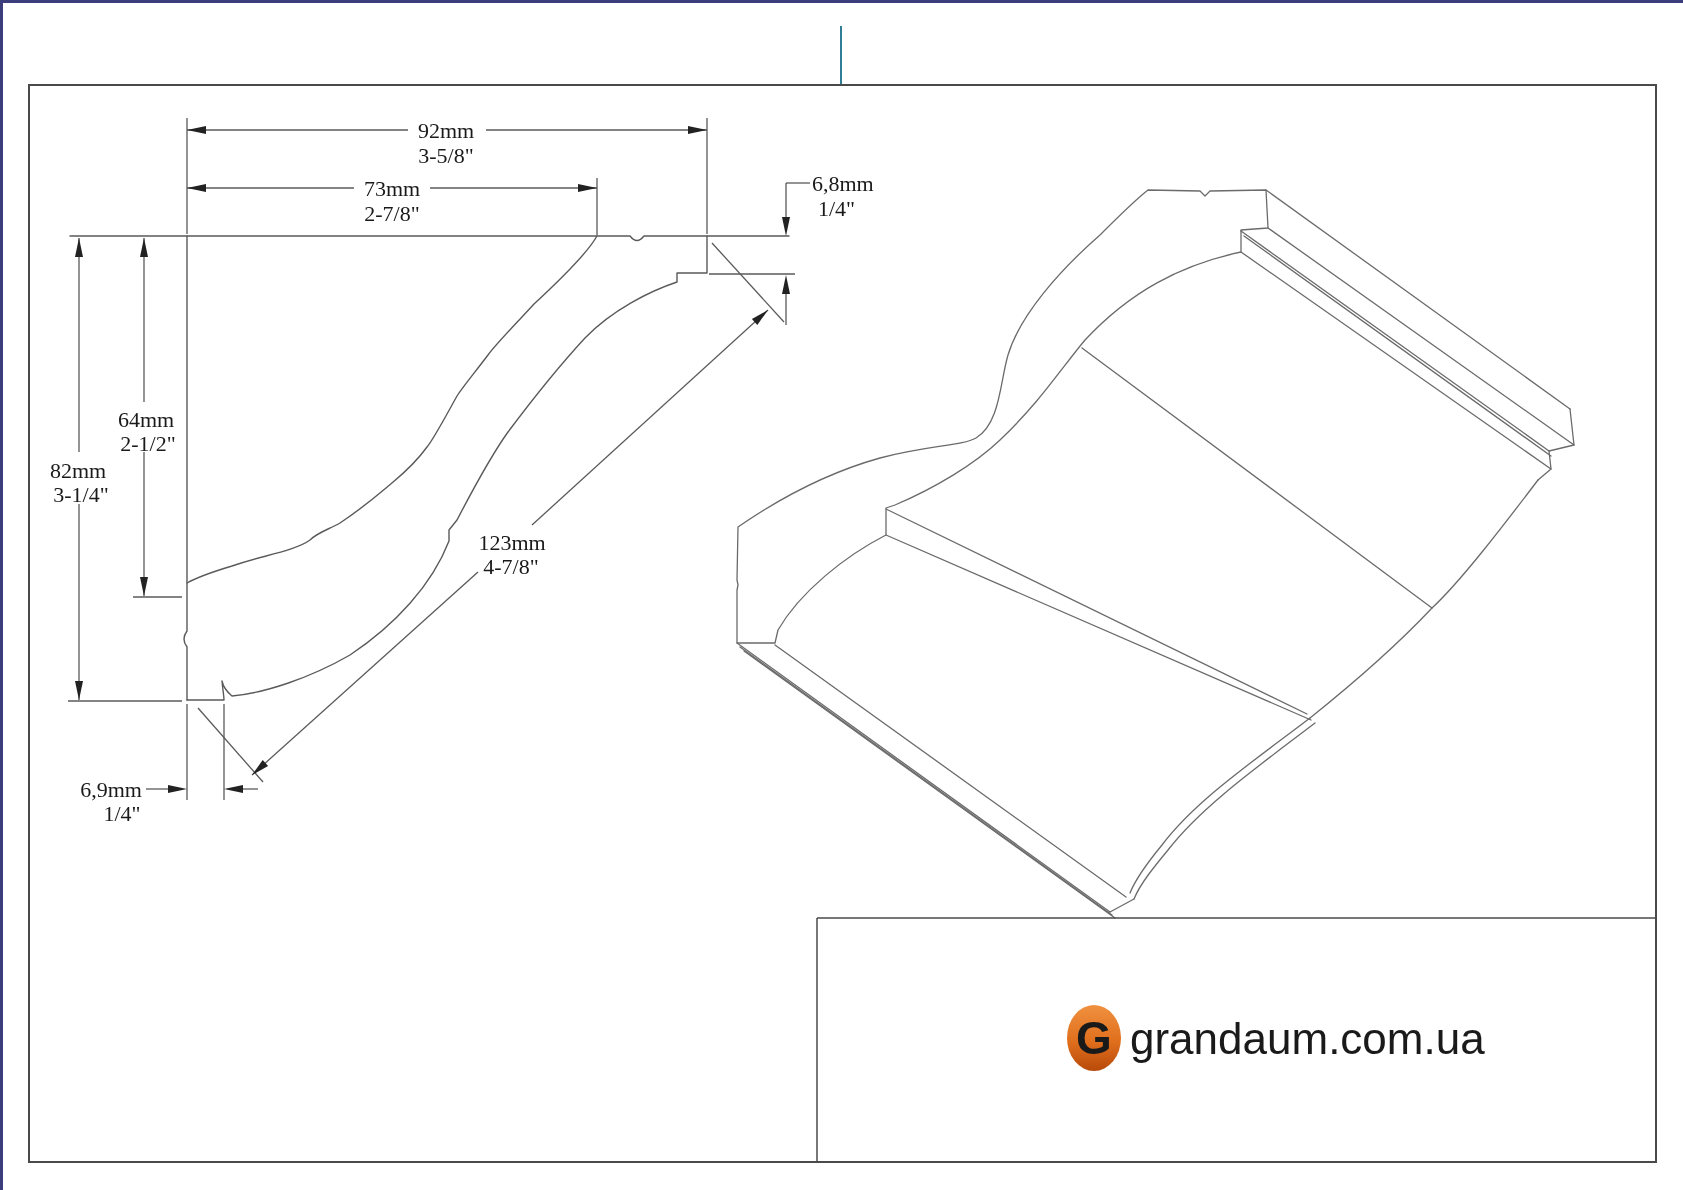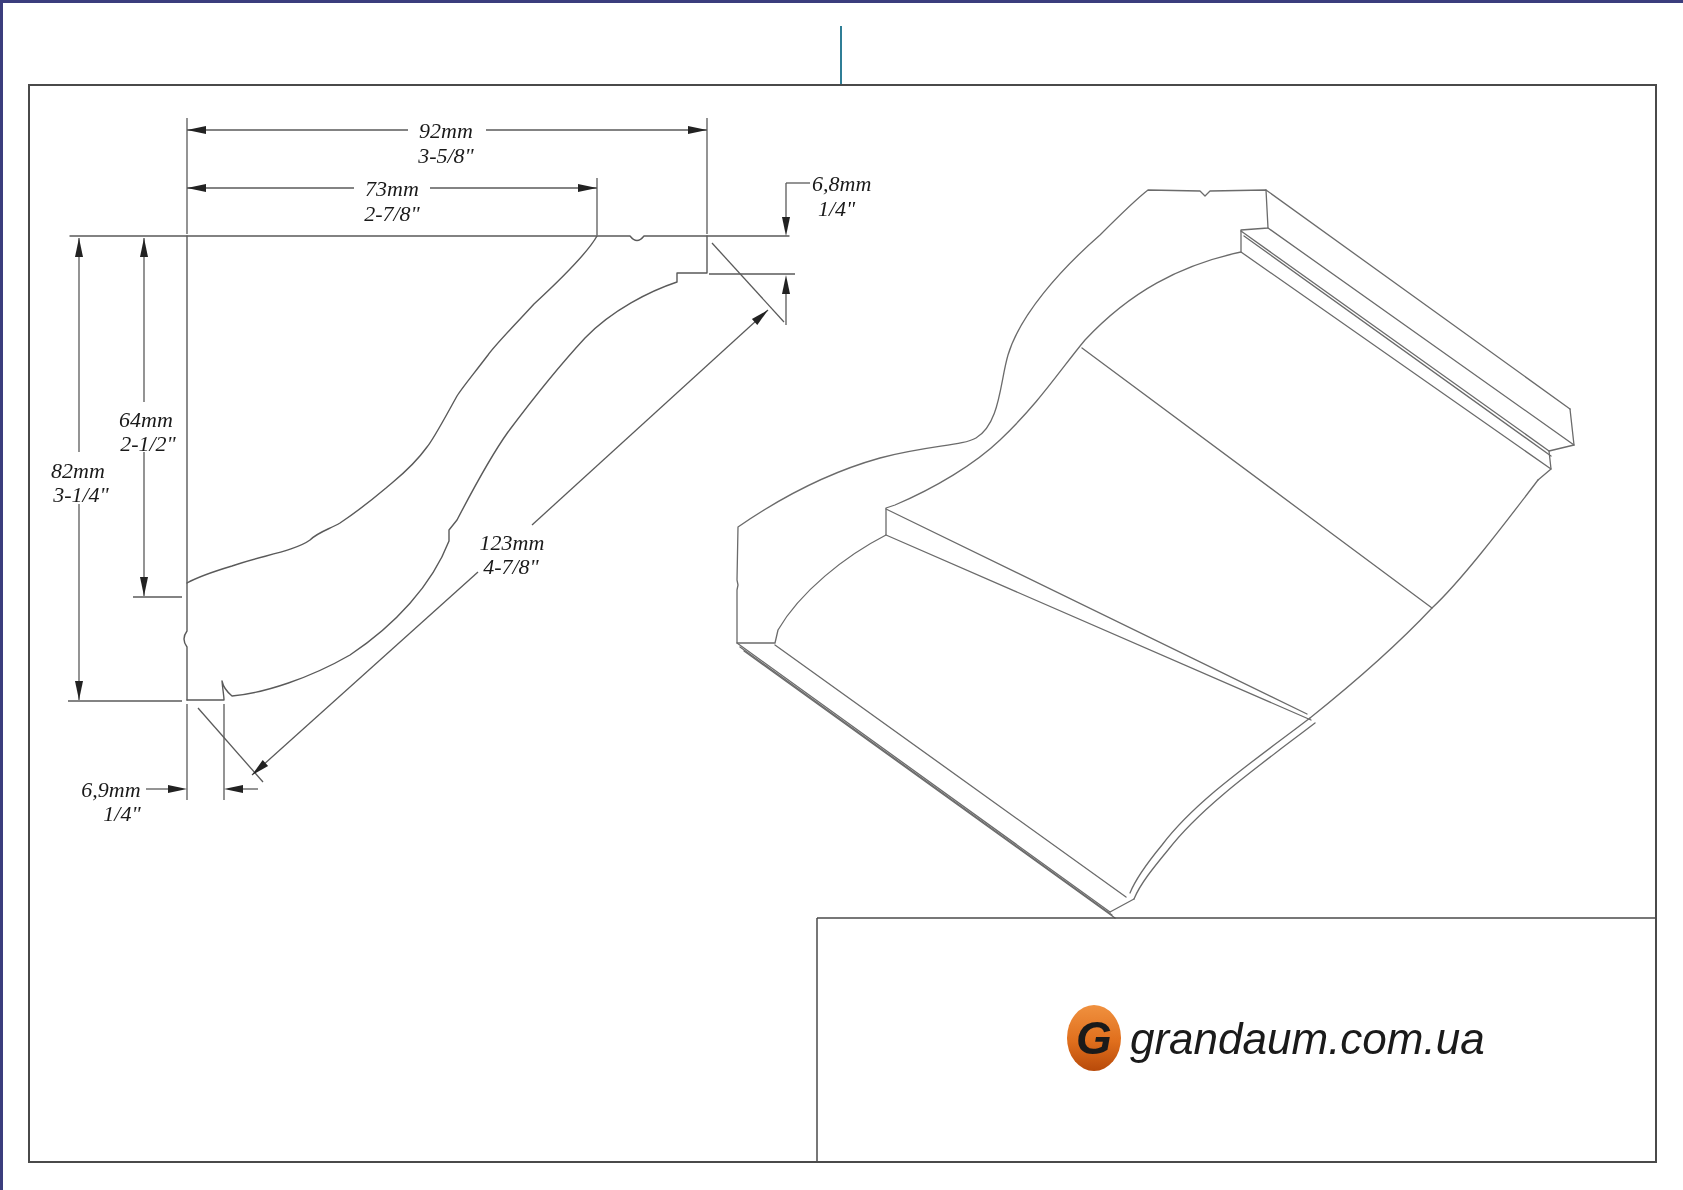--- a/index.html
+++ b/index.html
@@ -1,17 +1,17 @@
 <!DOCTYPE html>
 <html><head>
 <meta charset="utf-8">
 <style>
   html,body{margin:0;padding:0;background:#ffffff;}
   .stage{position:relative;width:1683px;height:1190px;background:#22c55e;overflow:hidden;
-         font-family:"Liberation Serif", serif;font-style:italic;}
+         font-family:"Liberation Serif", serif;}
   svg{display:block;}
   text{font-family:"Liberation Serif", serif;fill:#1a1a1a;}
   .logo-text{font-family:"Liberation Sans", sans-serif;}
 </style>
 </head>
 <body>
 
 <div class="stage">
 <svg width="1683" height="1190" viewBox="0 0 1683 1190" xmlns="http://www.w3.org/2000/svg">
   <defs>

